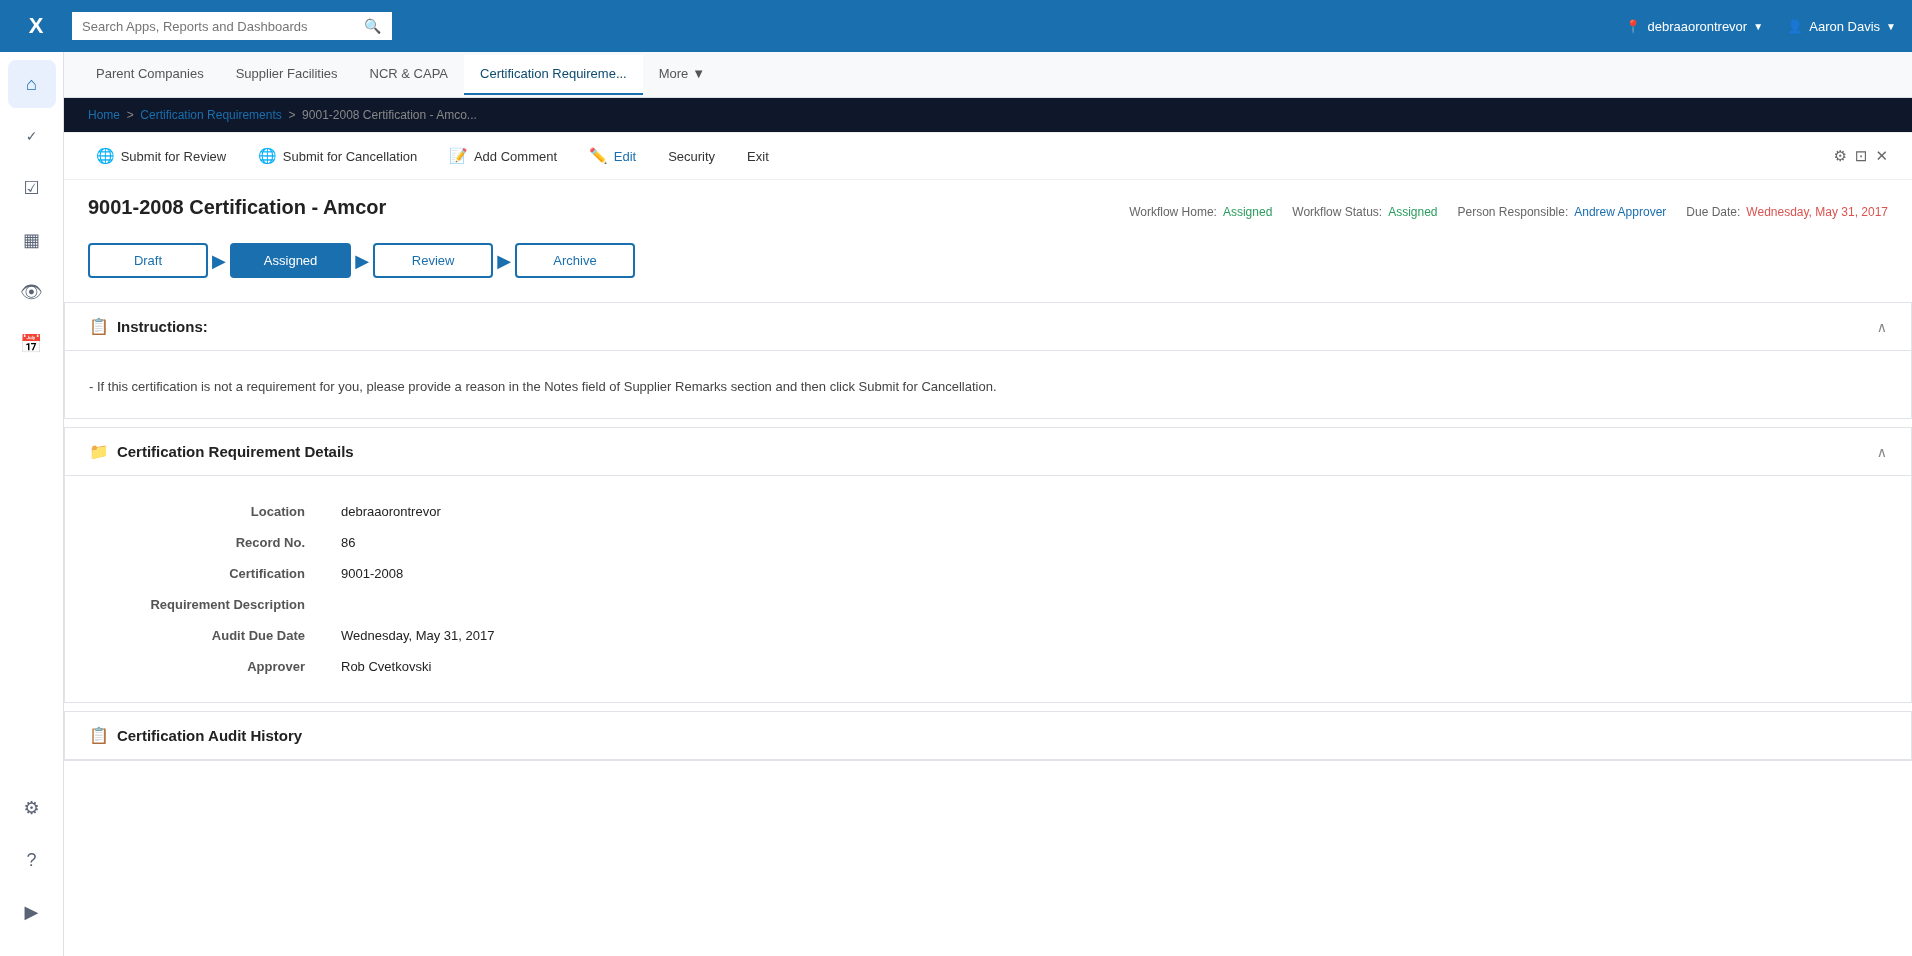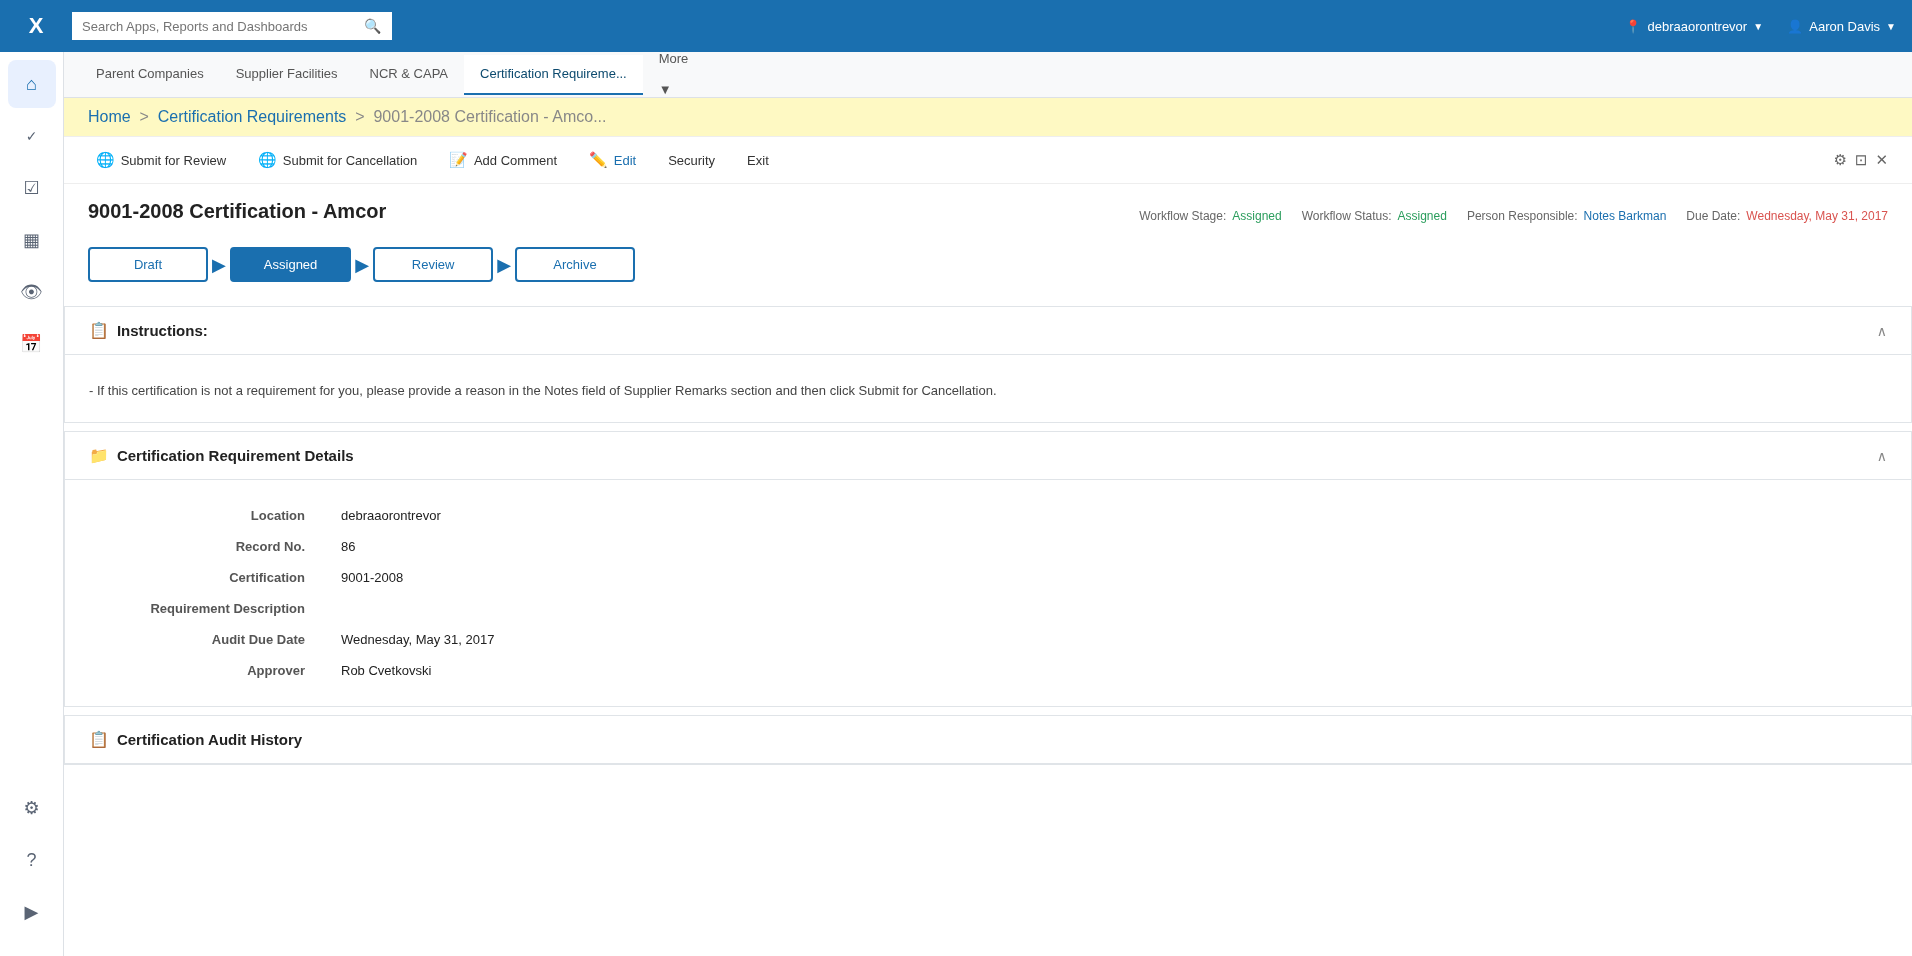--- a/index.html
+++ b/index.html
@@ -125,38 +125,37 @@
       border-bottom: 2px solid transparent;
       white-space: nowrap;
     }
     .tab-item.active {
       color: #0c4a6e;
       border-bottom: 2px solid #1a6faf;
       background: white;
     }
     .tab-more {
       display: flex;
-      align-items: flex-start;
-      gap: 16px;
-      flex-direction: column;
+      align-items: flex-end;
+      gap: 4px;
     }
 
     
     .content-area {
       background: white;
       min-height: calc(100vh - 52px - 46px);
     }
 
     
     .breadcrumb {
       padding: 10px 24px;
-      font-size: 16px;
+      font-size: 12px;
       color: #888;
       border-bottom: 1px solid #eee;
-      background: #fef9c3;
+      background: #0f172a;
     }
     .breadcrumb span { color: #1a6faf; cursor: pointer; }
 
     
     .action-bar {
       padding: 10px 24px;
       display: flex;
       align-items: center;
       gap: 16px;
       border-bottom: 1px solid #eee;
@@ -423,30 +422,30 @@
         <span>⊡</span>
         <span>✕</span>
       </div>
     </div>
 
     <div class="page-header">
       <div style="display:flex; align-items:flex-end; justify-content:space-between; flex-wrap:wrap; gap:8px;">
         <h1 class="page-title">9001-2008 Certification - Amcor</h1>
         <div class="workflow-info" style="padding:0; gap:20px;">
           <div class="wf-item">
-            <span class="wf-label">Workflow Stage:</span>
+            <span class="wf-label">Workflow Home:</span>
             <span class="wf-value-green">Assigned</span>
           </div>
           <div class="wf-item">
             <span class="wf-label">Workflow Status:</span>
             <span class="wf-value-green">Assigned</span>
           </div>
           <div class="wf-item">
             <span class="wf-label">Person Responsible:</span>
-            <span class="wf-value-blue">Notes Barkman</span>
+            <span class="wf-value-blue">Andrew Approver</span>
           </div>
           <div class="wf-item">
             <span class="wf-label">Due Date:</span>
             <span class="wf-value-red">Wednesday, May 31, 2017</span>
           </div>
         </div>
       </div>
     </div>
 
     <div class="stage-bar">

